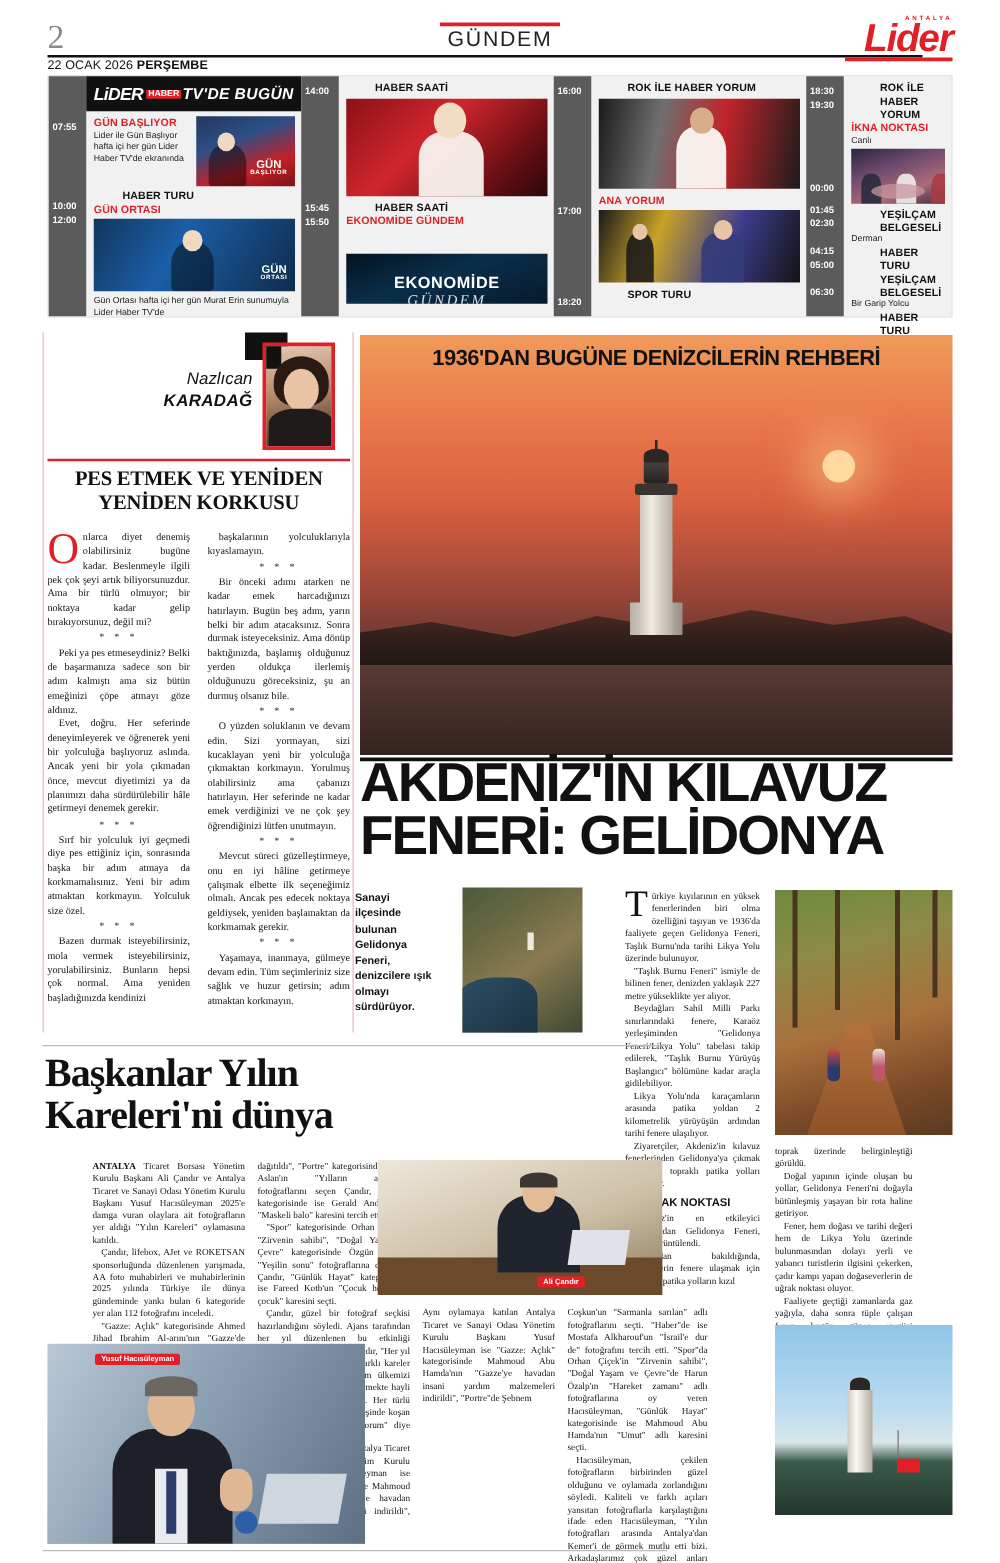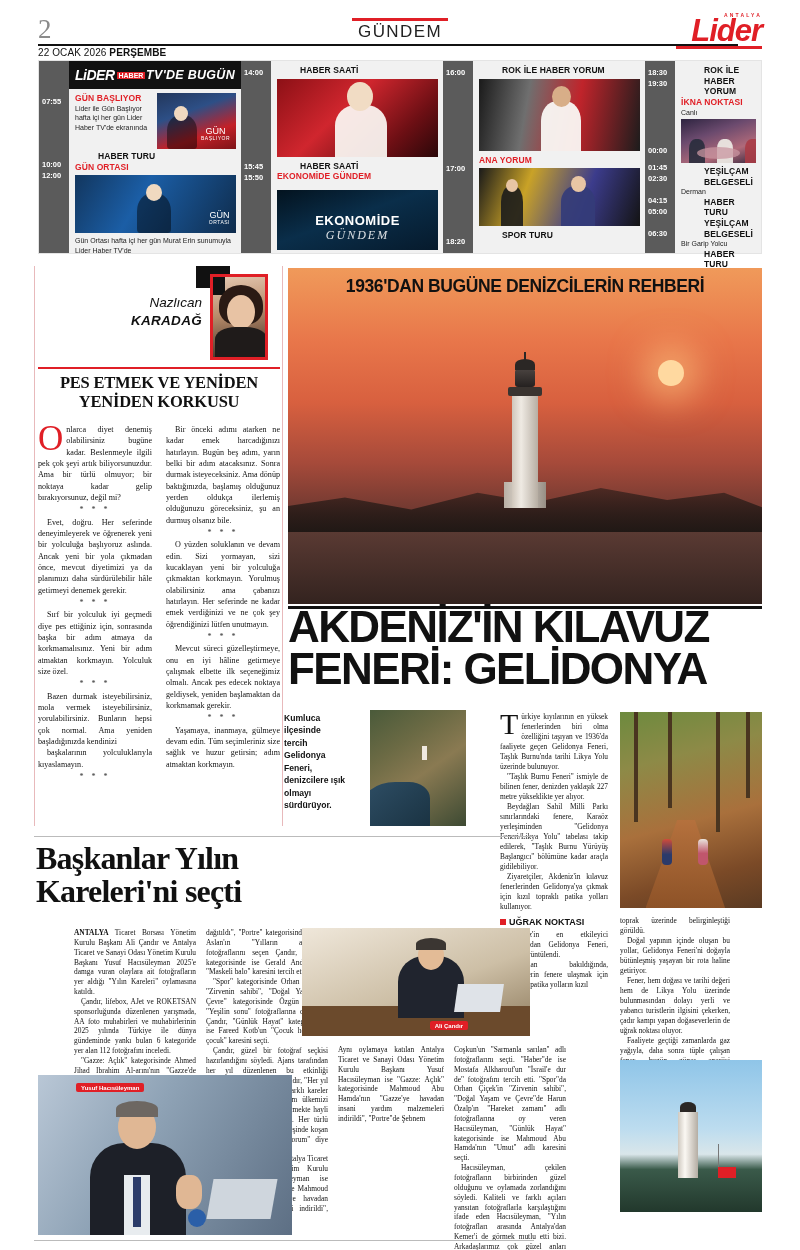--- a/index.html
+++ b/index.html
@@ -51,21 +51,21 @@
   .lb-logo{font-family:"Liberation Sans",sans-serif;font-weight:bold;font-size:14px;
     font-style:italic;letter-spacing:-.5px;}
   .lb-haber{font-family:"Liberation Sans",sans-serif;font-size:7px;font-weight:bold;
     background:#e01f26;color:#fff;padding:0 2px;margin-left:2px;}
   .lb-today{margin-left:auto;font-family:"Liberation Sans",sans-serif;font-weight:bold;
     font-style:italic;font-size:12.5px;letter-spacing:.3px;}
 
   
   .thumb{width:100%;position:relative;overflow:hidden;background:#222;}
   .thumb .tv-badge{position:absolute;right:6px;bottom:8px;font-family:"Liberation Sans",sans-serif;
-    font-weight:normal;color:#fff;font-size:9px;text-align:center;line-height:1;}
+    font-weight:bold;color:#fff;font-size:9px;text-align:center;line-height:1;}
   .thumb .tv-badge small{display:block;font-size:5px;letter-spacing:.5px;}
   .t-studio1{background:linear-gradient(160deg,#23375c 0%,#2d4f86 35%,#c32027 70%,#7d1418 100%);}
   .t-studio2{background:linear-gradient(120deg,#12365e 0%,#1b5ea6 40%,#0f2c4c 100%);}
   .t-anchor{background:linear-gradient(135deg,#8c1016 0%,#d0262e 40%,#6d0f14 75%,#2a0709 100%);}
   .t-eko{background:linear-gradient(160deg,#03131f 0%,#0a2e4a 45%,#061a2c 100%);}
   .t-rok{background:linear-gradient(100deg,#1a1a1a 0%,#6f6f6f 30%,#c0242b 60%,#1c1c1c 100%);}
   .t-ana{background:linear-gradient(110deg,#1a1a1a 0%,#c9a227 30%,#3c3c8c 65%,#131313 100%);}
   .t-panel{background:linear-gradient(160deg,#2d2440 0%,#6b4a6e 35%,#b06a7a 70%,#3a2a3f 100%);}
   .t-silh{position:absolute;background:rgba(0,0,0,.45);border-radius:45% 45% 10% 10%;}
   .t-person{position:absolute;bottom:0;background:rgba(250,245,235,.85);border-radius:40% 40% 0 0;}
@@ -279,21 +279,21 @@
       <div class="t" style="top:112px">15:50</div>
     </div>
     <div class="tvcol progcol" style="flex:0 0 172px">
       <div class="ph blk">HABER SAATİ</div>
       <div class="thumb t-anchor" style="height:78px;margin-top:3px">
         <div class="t-person" style="left:58px;width:52px;height:52px;background:rgba(252,250,245,.92)"></div>
         <div class="t-head" style="left:70px;bottom:46px;width:26px;height:29px;background:#f1dcc4;"></div>
       </div>
       <div class="ph blk" style="margin-top:4px">HABER SAATİ</div>
       <div class="ph red">EKONOMİDE GÜNDEM</div>
-      <div class="thumb t-eko" style="height:60px;margin-top:8px">
+      <div class="thumb t-eko" style="height:40px;margin-top:21px">
         <div class="ekotext"><span>EKONOMİDE</span><em>GÜNDEM</em></div>
       </div>
     </div>
 
     <div class="tvcol timecol">
       <div class="t" style="top:7px">16:00</div>
       <div class="t" style="top:103px">17:00</div>
       <div class="t" style="top:176px">18:20</div>
     </div>
     <div class="tvcol progcol" style="flex:0 0 172px">
@@ -364,20 +364,21 @@
     <div class="col-rule"></div>
     <div class="col-head">
       <span>PES ETMEK VE YENİDEN</span><br>
       <span>YENİDEN KORKUSU</span>
     </div>
   </div>
 
   <div class="coltext">
     <p class="first"><span class="dropcap">O</span><span>nlarca diyet denemiş olabilirsiniz bugüne kadar. Beslenmeyle ilgili pek çok şeyi artık biliyorsunuzdur. Ama bir türlü olmuyor; bir noktaya kadar gelip bırakıyorsunuz, değil mi?</span></p>
     <p class="sep">* * *</p>
+    <p>Peki ya pes etmeseydiniz? Belki de başarmanıza sadece son bir adım kalmıştı ama siz bütün emeğinizi çöpe atmayı göze aldınız.</p>
     <p>Evet, doğru. Her seferinde deneyimleyerek ve öğrenerek yeni bir yolculuğa başlıyoruz aslında. Ancak yeni bir yola çıkmadan önce, mevcut diyetimizi ya da planımızı daha sürdürülebilir hâle getirmeyi denemek gerekir.</p>
     <p class="sep">* * *</p>
     <p>Sırf bir yolculuk iyi geçmedi diye pes ettiğiniz için, sonrasında başka bir adım atmaya da korkmamalısınız. Yeni bir adım atmaktan korkmayın. Yolculuk size özel.</p>
     <p class="sep">* * *</p>
     <p>Bazen durmak isteyebilirsiniz, mola vermek isteyebilirsiniz, yorulabilirsiniz. Bunların hepsi çok normal. Ama yeniden başladığınızda kendinizi</p>
     <p>başkalarının yolculuklarıyla kıyaslamayın.</p>
     <p class="sep">* * *</p>
     <p>Bir önceki adımı atarken ne kadar emek harcadığınızı hatırlayın. Bugün beş adım, yarın belki bir adım atacaksınız. Sonra durmak isteyeceksiniz. Ama dönüp baktığınızda, başlamış olduğunuz yerden oldukça ilerlemiş olduğunuzu göreceksiniz, şu an durmuş olsanız bile.</p>
     <p class="sep">* * *</p>
     <p>O yüzden soluklanın ve devam edin. Sizi yormayan, sizi kucaklayan yeni bir yolculuğa çıkmaktan korkmayın. Yorulmuş olabilirsiniz ama çabanızı hatırlayın. Her seferinde ne kadar emek verdiğinizi ve ne çok şey öğrendiğinizi lütfen unutmayın.</p>
@@ -401,31 +402,32 @@
     </div>
     <div class="hero-kicker">1936'DAN BUGÜNE DENİZCİLERİN REHBERİ</div>
   </div>
   <div class="hero-rule"></div>
   <div class="bigtitle">
     <span>AKDENİZ'İN KILAVUZ</span>
     <span>FENERİ: GELİDONYA</span>
   </div>
 
   <div class="geli">
-    <div class="geli-lead">Kumluca ilçesinde tercih Gelidonya Feneri, denizcilere ışık olmayı sürdürüyor.</div>
+    <div class="geli-lead">Sanayi ilçesinde bulunan Gelidonya Feneri, denizcilere ışık olmayı sürdürüyor.</div>
     <div class="geli-map">
       <div class="water"></div>
         <div class="lhm"></div>
     </div>
   </div>
 
   <div class="geli-col c3">
     <p class="first"><span class="dropcap-t">T</span><span>ürkiye kıyılarının en yüksek fenerlerinden biri olma özelliğini taşıyan ve 1936'da faaliyete geçen Gelidonya Feneri, Taşlık Burnu'nda tarihi Likya Yolu üzerinde bulunuyor.</span></p>
     <p>"Taşlık Burnu Feneri" ismiyle de bilinen fener, denizden yaklaşık 227 metre yükseklikte yer alıyor.</p>
     <p>Beydağları Sahil Milli Parkı sınırlarındaki fenere, Karaöz yerleşiminden "Gelidonya Feneri/Likya Yolu" tabelası takip edilerek, "Taşlık Burnu Yürüyüş Başlangıcı" bölümüne kadar araçla gidilebiliyor.</p>
+    <p>Likya Yolu'nda karaçamların arasında patika yoldan 2 kilometrelik yürüyüşün ardından tarihi fenere ulaşılıyor.</p>
     <p>Ziyaretçiler, Akdeniz'in kılavuz fenerlerinden Gelidonya'ya çıkmak için kızıl topraklı patika yolları kullanıyor.</p>
     <div class="sub-head"><span class="sq"></span><span>UĞRAK NOKTASI</span></div>
     <p>Akdeniz'in en etkileyici noktalarından Gelidonya Feneri, dronla görüntülendi.</p>
     <p>Yukarıdan bakıldığında, ziyaretçilerin fenere ulaşmak için yürüdüğü patika yolların kızıl</p>
   </div>
 
   <div class="trek">
     <div class="path"></div>
     <div class="tr" style="left:14px;top:0;height:110px;"></div>
     <div class="tr" style="left:48px;top:0;height:96px;"></div>
@@ -446,21 +448,21 @@
   <div class="lh2">
     <div class="t2"></div>
       <div class="d2"></div>
     <div class="pole"></div>
       <div class="flag"></div>
   </div>
 
   <div class="bask-rule"></div>
   <div class="bask-title">
     <span>Başkanlar Yılın</span>
-    <span>Kareleri'ni seçti</span>
+    <span>Kareleri'ni dünya</span>
   </div>
 
   <div class="bcol b1">
     <p class="first"><b>ANTALYA</b><span> Ticaret Borsası Yönetim Kurulu Başkanı Ali Çandır ve Antalya Ticaret ve Sanayi Odası Yönetim Kurulu Başkanı Yusuf Hacısüleyman 2025'e damga vuran olaylara ait fotoğrafların yer aldığı "Yılın Kareleri" oylamasına katıldı.</span></p>
     <p>Çandır, lifebox, AJet ve ROKETSAN sponsorluğunda düzenlenen yarışmada, AA foto muhabirleri ve muhabirlerinin 2025 yılında Türkiye ile dünya gündeminde yankı bulan 6 kategoride yer alan 112 fotoğrafını inceledi.</p>
     <p>"Gazze: Açlık" kategorisinde Ahmed Jihad Ibrahim Al-arını'nın "Gazze'de açlıkla mücadele eden Filistinlilere, yemek</p>
   </div>
 
   <div class="bcol b2">
     <p class="first">dağıtıldı", "Portre" kategorisinde Ahmet Aslan'ın "Yılların ardından" fotoğraflarını seçen Çandır, "Haber" kategorisinde ise Gerald Anderson'un "Maskeli balo" karesini tercih etti.</p>

